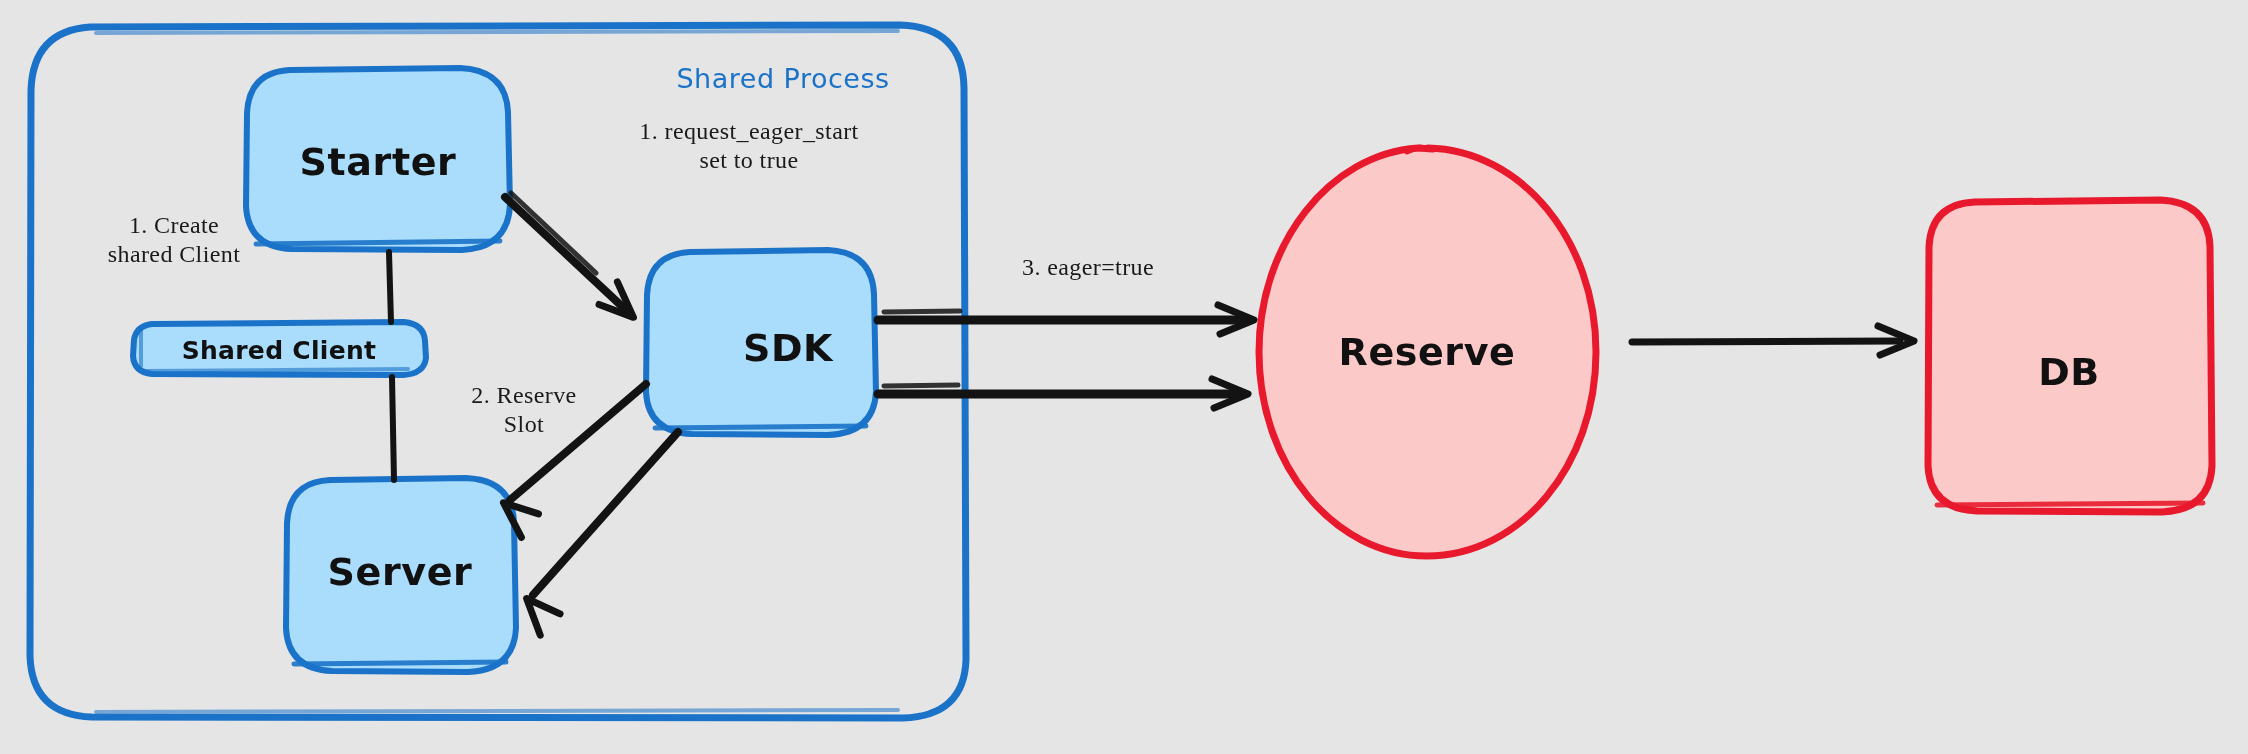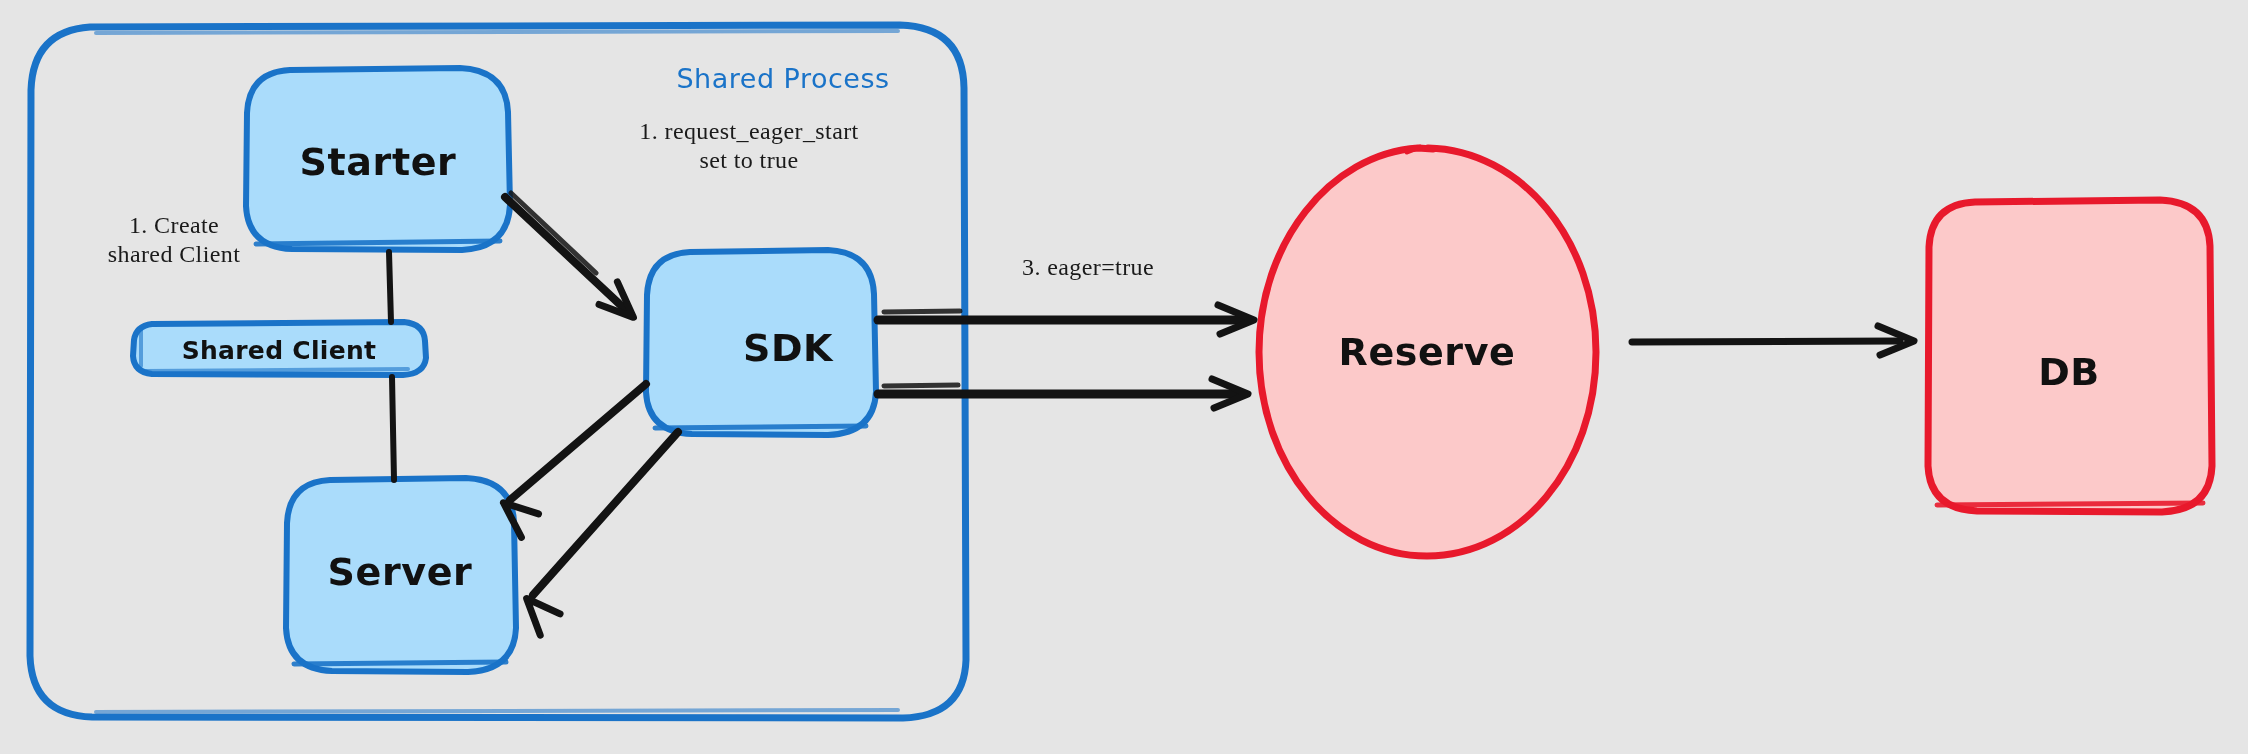--- a/index.html
+++ b/index.html
@@ -189,19 +189,21 @@
   <div class="node-label" style="left:1427px; top:352px;">Reserve</div>
 
   <div class="node-label" style="left:2069px; top:372px;">DB</div>
 
   <div class="lbl" style="left:174px; top:240px;">1. Create
 shared Client</div>
 
   <div class="lbl" style="left:749px; top:146px;">1. request_eager_start
 set to true</div>
 
+  <div class="lbl" style="left:524px; top:410px;">2. Reserve
+Slot</div>
 
   <div class="lbl" style="left:1088px; top:268px;text-align:center;">3. eager=true</div>
 
 
 
 
 </div>
 
 </body></html>

